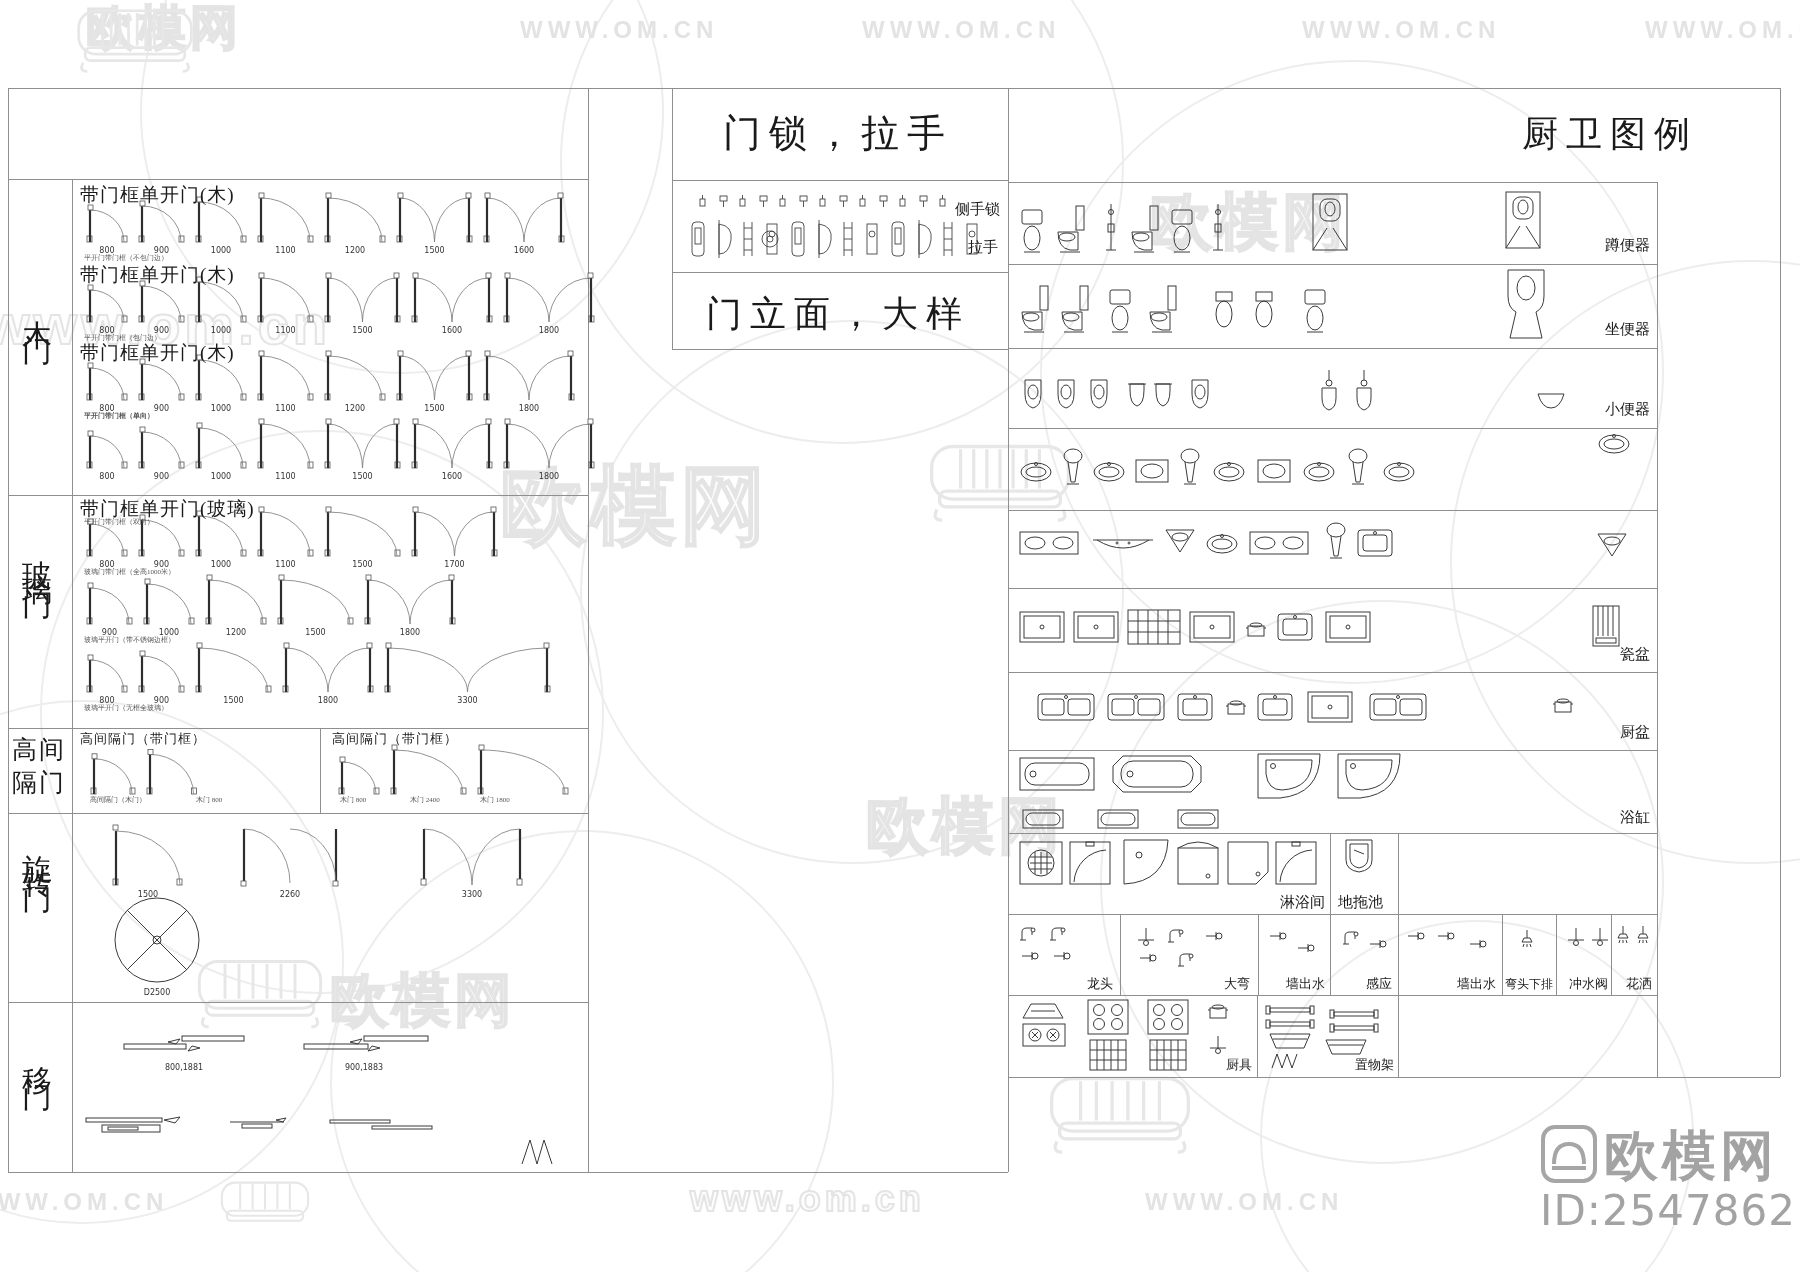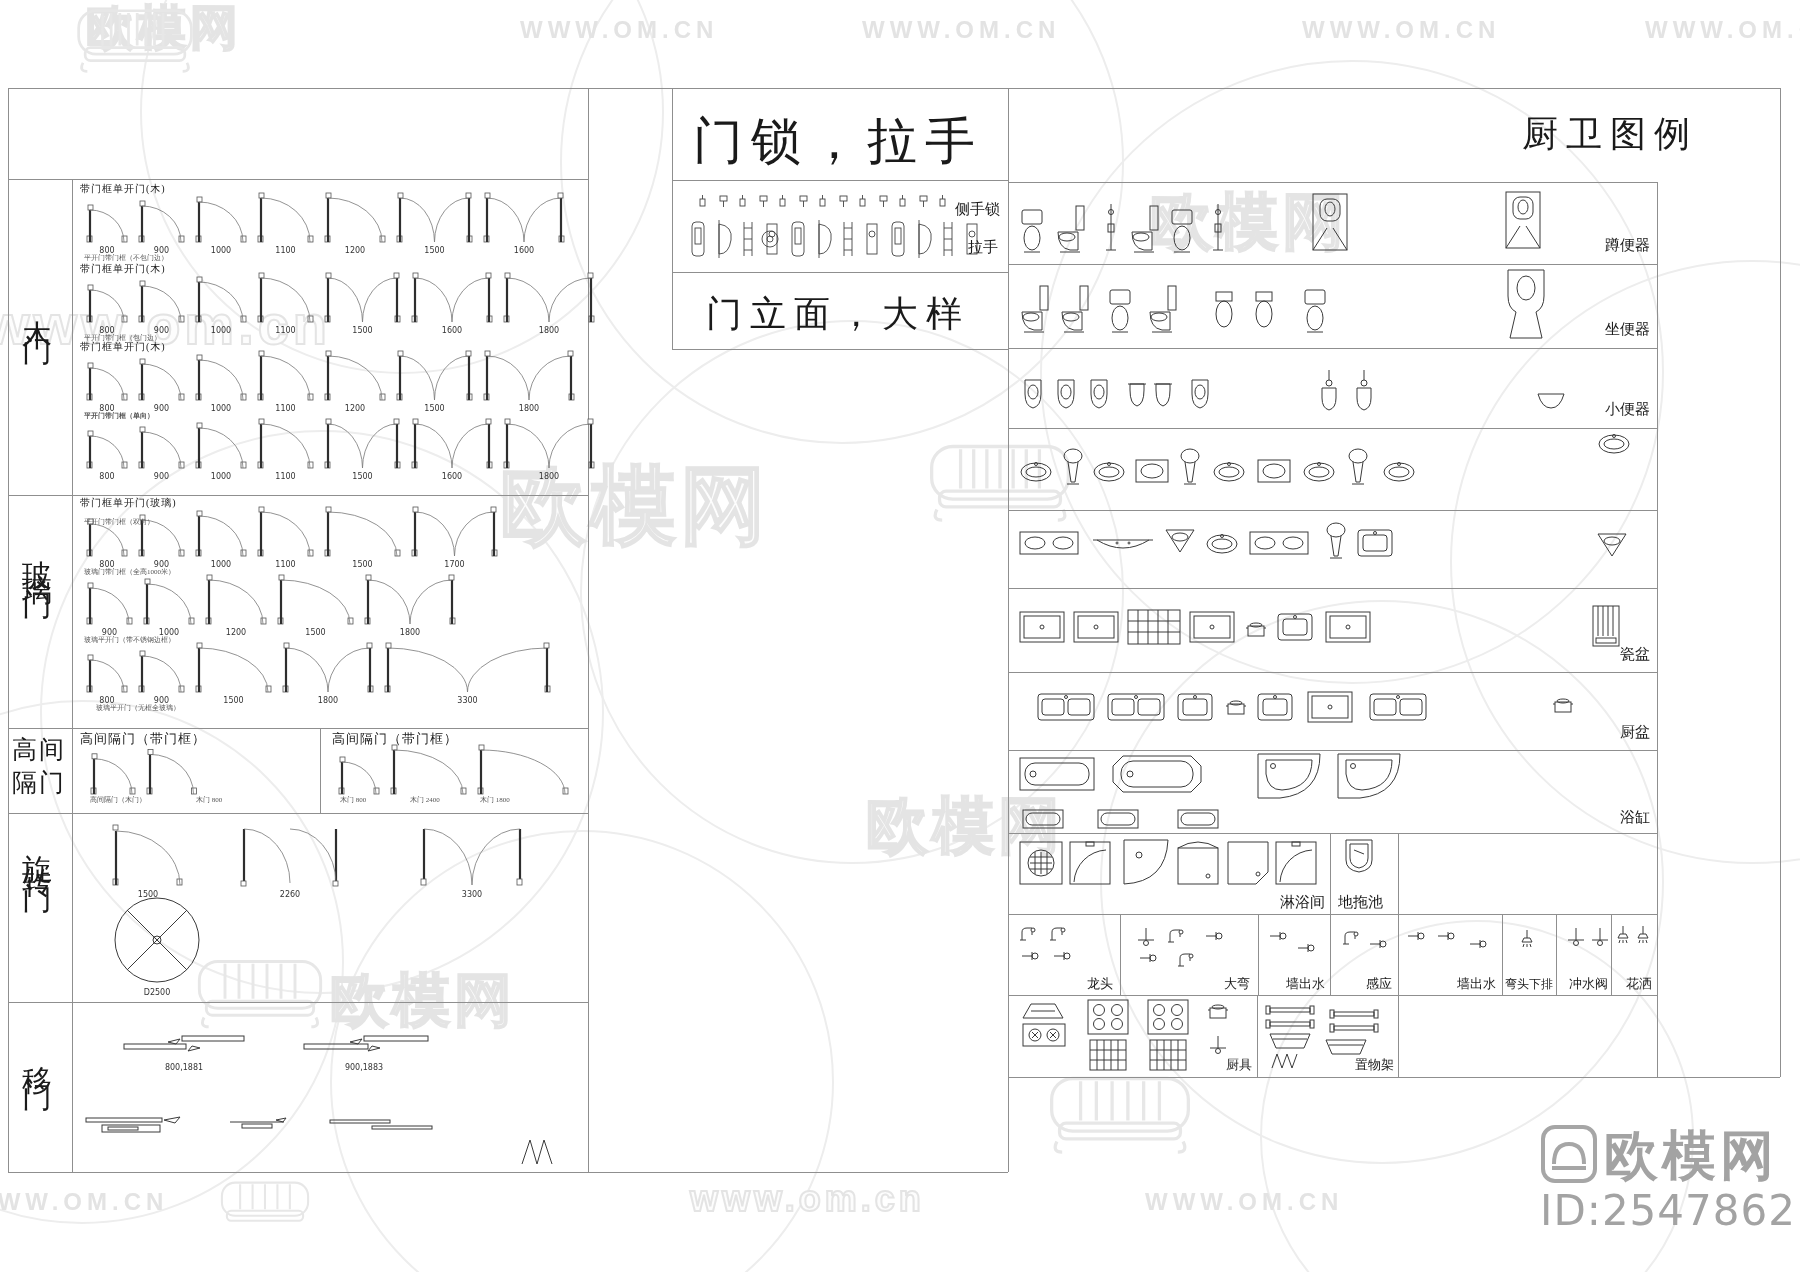--- a/index.html
+++ b/index.html
@@ -6,21 +6,21 @@
   #stage{position:relative;width:1800px;height:1272px;background:#fff;overflow:hidden;
          font-family:"Liberation Serif","DejaVu Serif",serif;}
   
   .hl,.vl{position:absolute;background:#8f8f8f;z-index:2;}
   .hl{height:1px;} .vl{width:1px;}
   
   .t{position:absolute;color:#1a1a1a;white-space:nowrap;z-index:4;}
   .title{font-size:40px;letter-spacing:8px;text-align:center;}
   .vlabel{writing-mode:vertical-rl;text-orientation:upright;font-size:30px;letter-spacing:14px;}
   .wlabel{font-size:25px;width:56px;white-space:normal;line-height:1.3;letter-spacing:2px;}
-  .hdr{font-size:10px;letter-spacing:1px;}
+  .hdr{font-size:19px;letter-spacing:1px;}
   .note{font-size:7px;color:#555;}
   .rowlabel{font-size:15px;text-align:right;}
   .celllabel{font-size:13px;text-align:right;}
   
   .cad{position:absolute;z-index:3;}
   .jb{fill:#fff;stroke:#555;stroke-width:.8;}
   .lf{stroke:#2e2e2e;stroke-width:2.2;}
   .ar{fill:none;stroke:#777;stroke-width:.8;}
   .dm{font:8px "DejaVu Sans",sans-serif;fill:#333;text-anchor:middle;}
   .lk{fill:none;stroke:#444;stroke-width:.9;}
@@ -150,21 +150,21 @@
   <div class="vl" style="left:1120px;top:914px;height:81px;"></div>
   <div class="vl" style="left:1258px;top:914px;height:81px;"></div>
   <div class="vl" style="left:1330px;top:914px;height:81px;"></div>
   <div class="vl" style="left:1398px;top:914px;height:81px;"></div>
   <div class="vl" style="left:1502px;top:914px;height:81px;"></div>
   <div class="vl" style="left:1556px;top:914px;height:81px;"></div>
   <div class="vl" style="left:1611px;top:914px;height:81px;"></div>
   <div class="vl" style="left:1257px;top:995px;height:82px;"></div>
   <div class="vl" style="left:1398px;top:995px;height:82px;"></div>
 
-  <div class="t title" style="left:660px;top:108px;width:356px;font-size:50px;">门锁，拉手</div>
+  <div class="t title" style="left:660px;top:108px;width:356px;font-size:38px;">门锁，拉手</div>
   <div class="t title" style="left:660px;top:290px;width:356px;font-size:36px;">门立面，大样</div>
   <div class="t title" style="left:1008px;top:110px;width:690px;font-size:36px;text-align:right;">厨卫图例</div>
 
   <div class="t vlabel" style="left:16px;top:296px;">木门</div>
   <div class="t vlabel" style="left:16px;top:536px;">玻璃门</div>
   <div class="t wlabel" style="left:12px;top:734px;">高间隔门</div>
   <div class="t vlabel" style="left:16px;top:830px;">旋转门</div>
   <div class="t vlabel" style="left:16px;top:1042px;">移门</div>
 
   <div class="t hdr" style="left:80px;top:182px;">带门框单开门(木)</div>
@@ -496,21 +496,21 @@
         <rect x="301" y="44" width="5" height="6" class="jb"></rect>
         <rect x="461" y="44" width="5" height="6" class="jb"></rect>
         <line x1="304" y1="50" x2="304" y2="6" class="lf"></line>
         <line x1="463" y1="50" x2="463" y2="6" class="lf"></line>
         <path d="M 304 6 A 79.5 44 0 0 1 383.5 50" class="ar"></path>
         <path d="M 463 6 A 79.5 44 0 0 0 383.5 50" class="ar"></path>
         <rect x="302" y="1" width="5" height="5" class="jb"></rect>
         <rect x="460" y="1" width="5" height="5" class="jb"></rect>
         <text x="383.5" y="61" class="dm">3300</text>
       </svg></div>
-  <div class="t note" style="left:96px;top:703px;">玻璃平开门（无框全玻璃）</div>
+  <div class="t note" style="left:84px;top:703px;">玻璃平开门（无框全玻璃）</div>
 
   <div class="t hdr" style="left:80px;top:730px;font-size:13px;">高间隔门（带门框）</div>
   <div class="cad" style="left:88px;top:744px;"><svg width="123.5" height="64">
         <rect x="3" y="44" width="5" height="6" class="jb"></rect>
         <rect x="42" y="44" width="5" height="6" class="jb"></rect>
         <line x1="6" y1="50" x2="6" y2="14.799999999999997" class="lf"></line>
         <rect x="4" y="9.799999999999997" width="5" height="5" class="jb"></rect>
         <path d="M 6 14.799999999999997 A 38 35.2 0 0 1 44 50" class="ar"></path>
         <rect x="59" y="44" width="5" height="6" class="jb"></rect>
         <rect x="103.5" y="44" width="5" height="6" class="jb"></rect>

